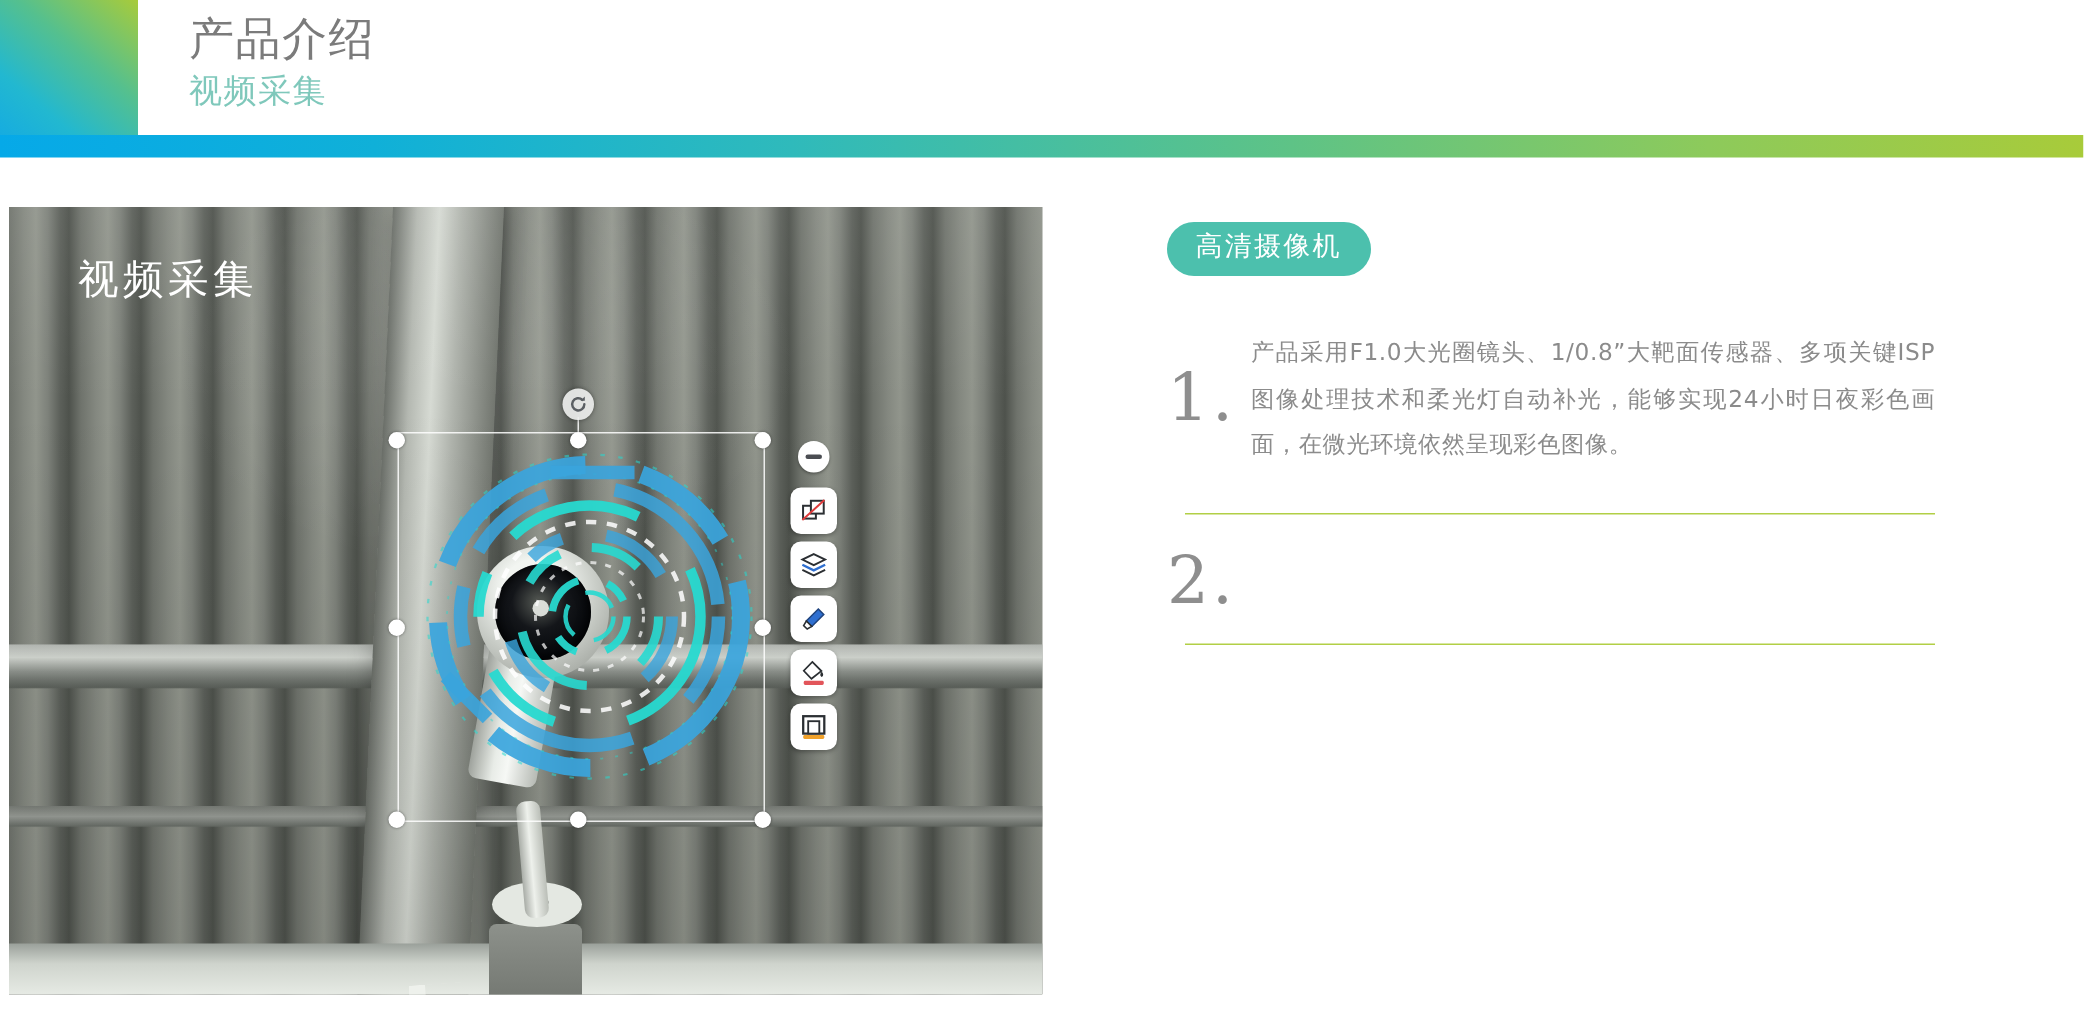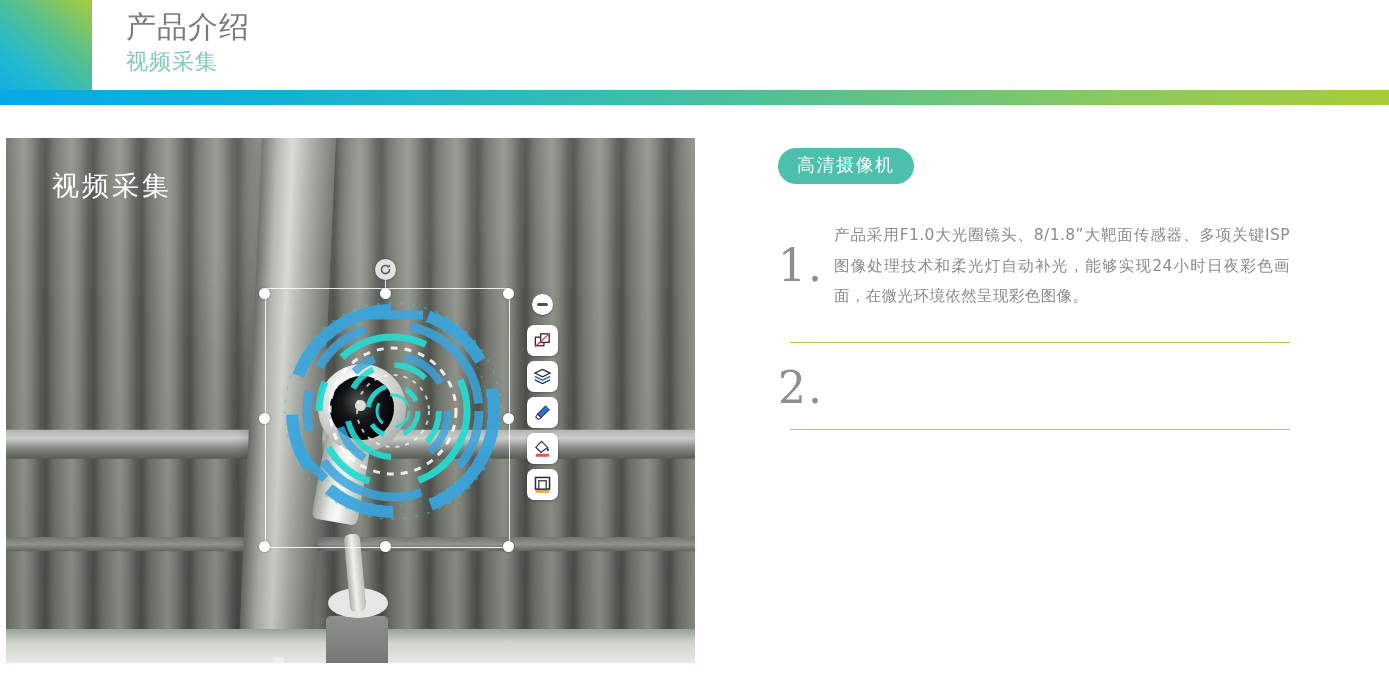--- a/index.html
+++ b/index.html
@@ -308,21 +308,21 @@
 
     <div class="banner-text">视频采集</div>
   </div>
 
   <div class="right-col">
     <div class="pill">高清摄像机</div>
 
     <div class="items">
       <div class="item">
         <div class="item-num">1.</div>
-        <div class="item-text">产品采用F1.0大光圈镜头、8/1.8”大靶面传感器、多项关键ISP图像处理技术和柔光灯自动补光，能够实现24小时日夜彩色画面，在微光环境依然呈现彩色图像。</div>
+        <div class="item-text">产品采用F1.0大光圈镜头、1/0.8”大靶面传感器、多项关键ISP图像处理技术和柔光灯自动补光，能够实现24小时日夜彩色画面，在微光环境依然呈现彩色图像。</div>
       </div>
 
       <div class="divider top"></div>
 
       <div class="item">
         <div class="item-num">2.</div>
       </div>
 
       <div class="divider"></div>
     </div>

